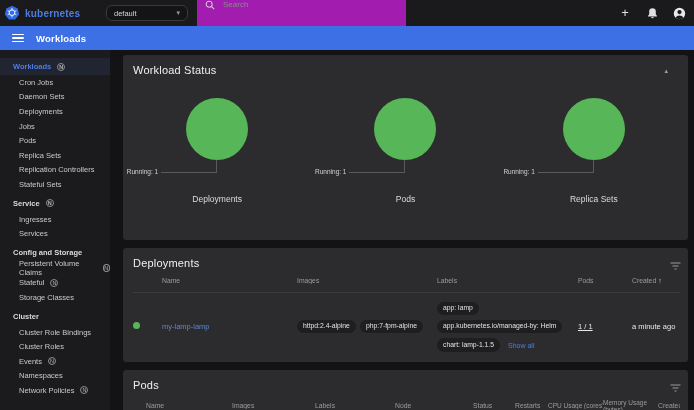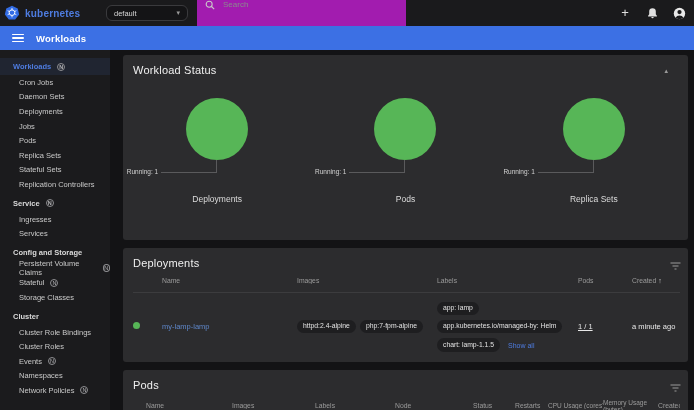--- a/index.html
+++ b/index.html
@@ -163,24 +163,24 @@
     <div class="nav-item">
         <span>Jobs</span>
       </div>
     <div class="nav-item">
         <span>Pods</span>
       </div>
     <div class="nav-item">
         <span>Replica Sets</span>
       </div>
     <div class="nav-item">
+        <span>Replication Controllers</span>
+      </div>
+    <div class="nav-item">
         <span>Stateful Sets</span>
-      </div>
-    <div class="nav-item">
-        <span>Replication Controllers</span>
       </div>
 
     <div class="nav-header">
         <span>Service</span>
         <span class="nbadge">N</span>
       </div>
     <div class="nav-item">
         <span>Ingresses</span>
       </div>
     <div class="nav-item">

